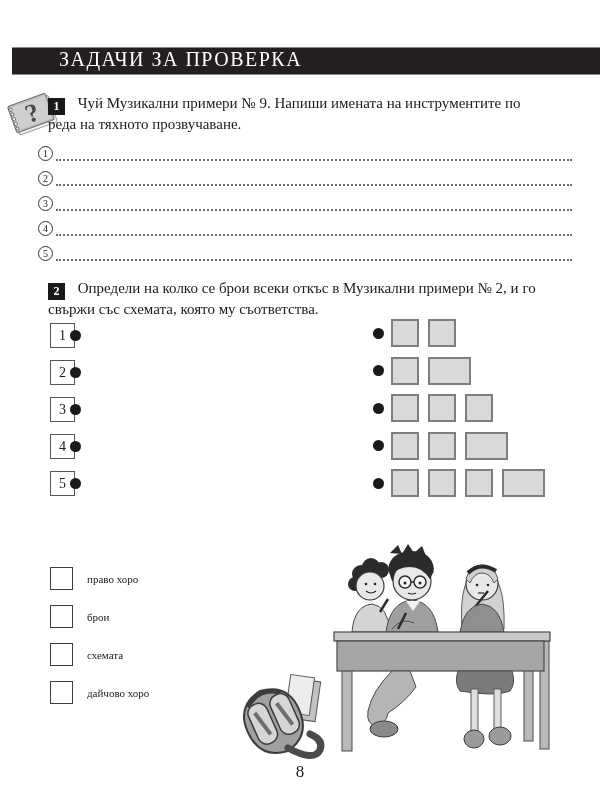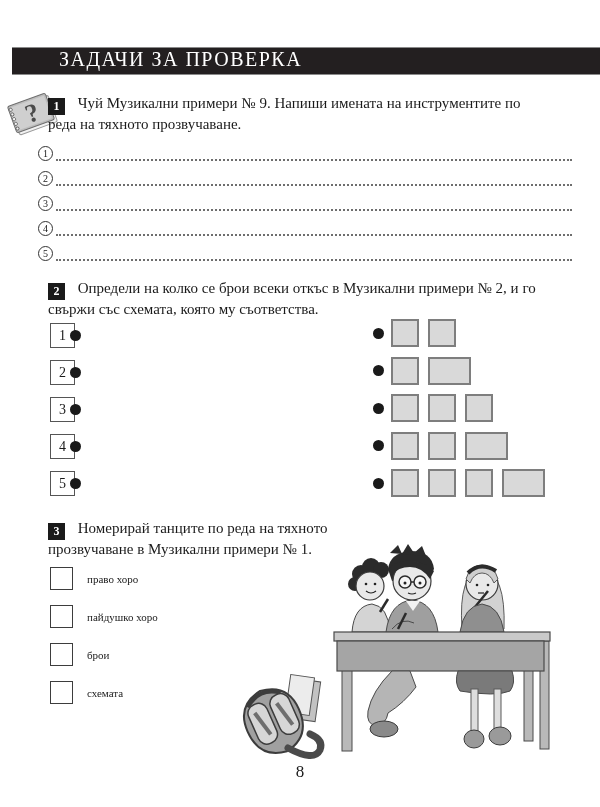--- a/index.html
+++ b/index.html
@@ -175,41 +175,37 @@
       <span class="conn-dot"></span>
       <span class="beats">
           <div class="beat short"></div>
           <div class="beat short"></div>
           <div class="beat short"></div>
           <div class="beat long"></div>
         </span>
     </div>
   </div>
 
-  <div class="task task3">
-    <span class="badge">3</span>
-    <span>Номерирай танците по реда на тяхното прозвучаване в Музикални примери № 1.</span>
-  </div>
 
   <div class="dance-list">
     <div class="dance-row">
       <span class="checkbox"></span>
       <span class="dance-label">право хоро</span>
     </div>
     <div class="dance-row">
       <span class="checkbox"></span>
-      <span class="dance-label">пайдушко хоро</span>
-    </div>
-    <div class="dance-row">
-      <span class="checkbox"></span>
       <span class="dance-label">брои</span>
     </div>
     <div class="dance-row">
       <span class="checkbox"></span>
       <span class="dance-label">схемата</span>
+    </div>
+    <div class="dance-row">
+      <span class="checkbox"></span>
+      <span class="dance-label">дайчово хоро</span>
     </div>
   </div>
 
   <svg class="kids-illustration" width="228" height="232" viewBox="0 0 228 232">
 
     <g>
       <circle cx="33" cy="45" r="9" fill="#2b2b2b"></circle>
       <circle cx="43" cy="38" r="9" fill="#2b2b2b"></circle>
       <circle cx="53" cy="41" r="8" fill="#2b2b2b"></circle>
       <circle cx="27" cy="55" r="7" fill="#2b2b2b"></circle>

